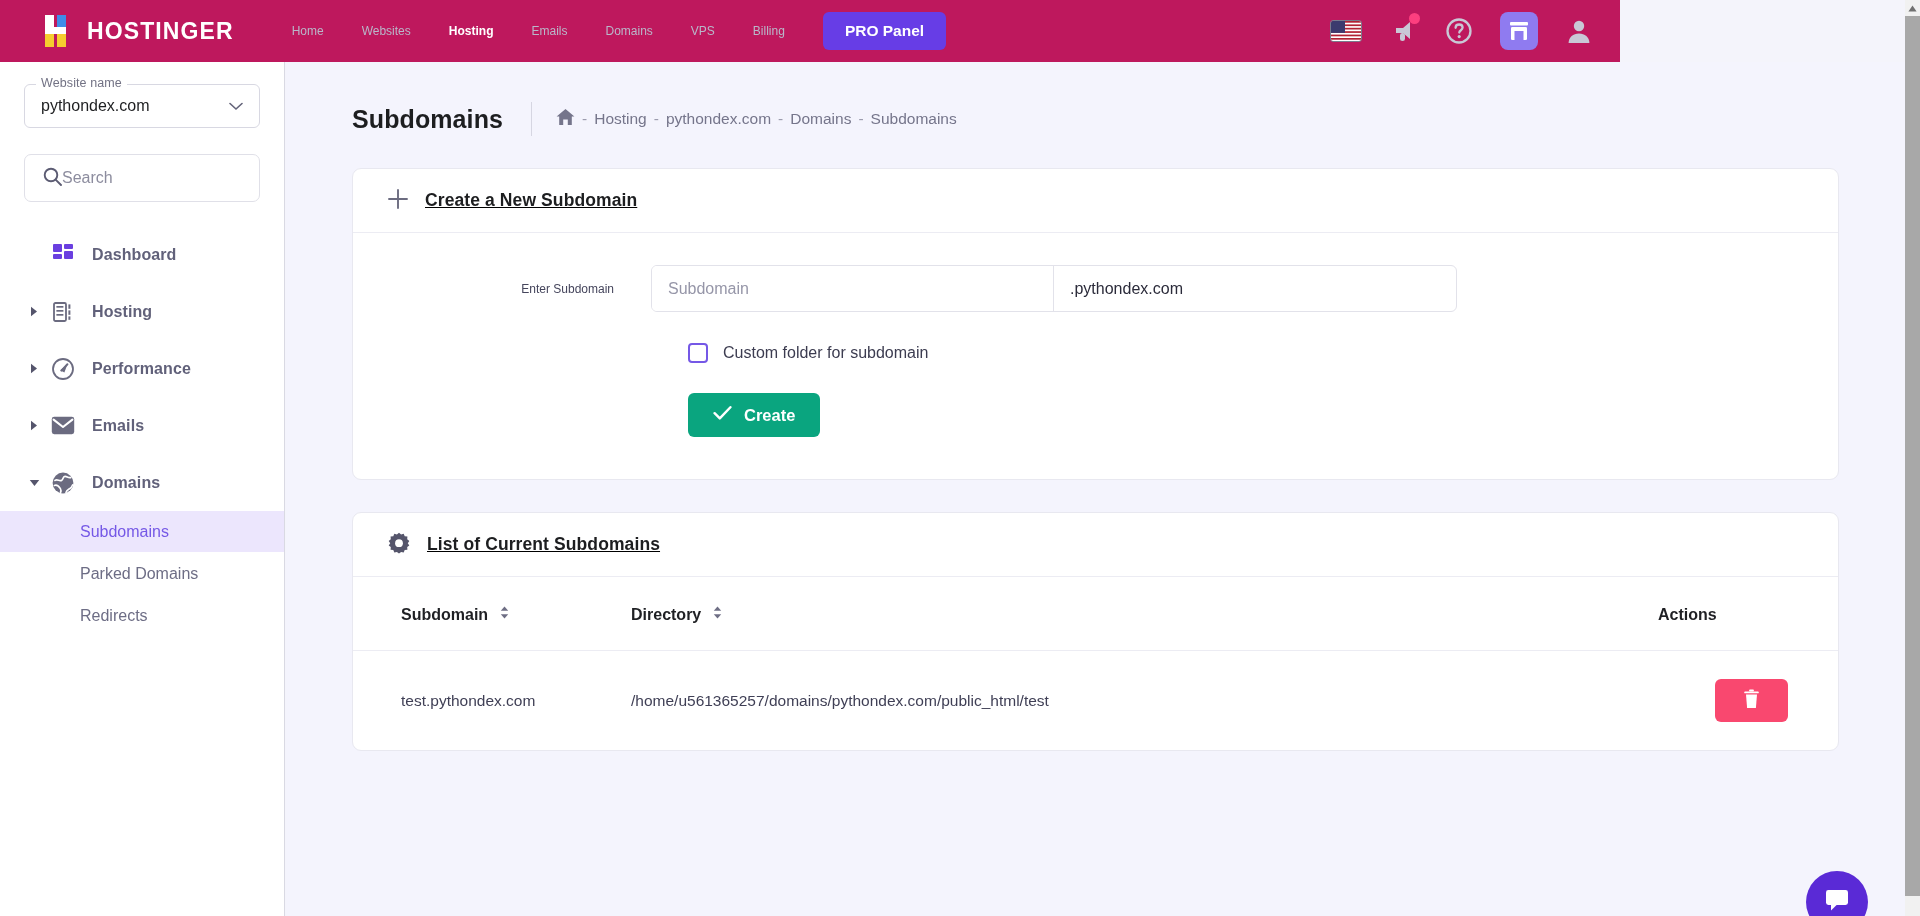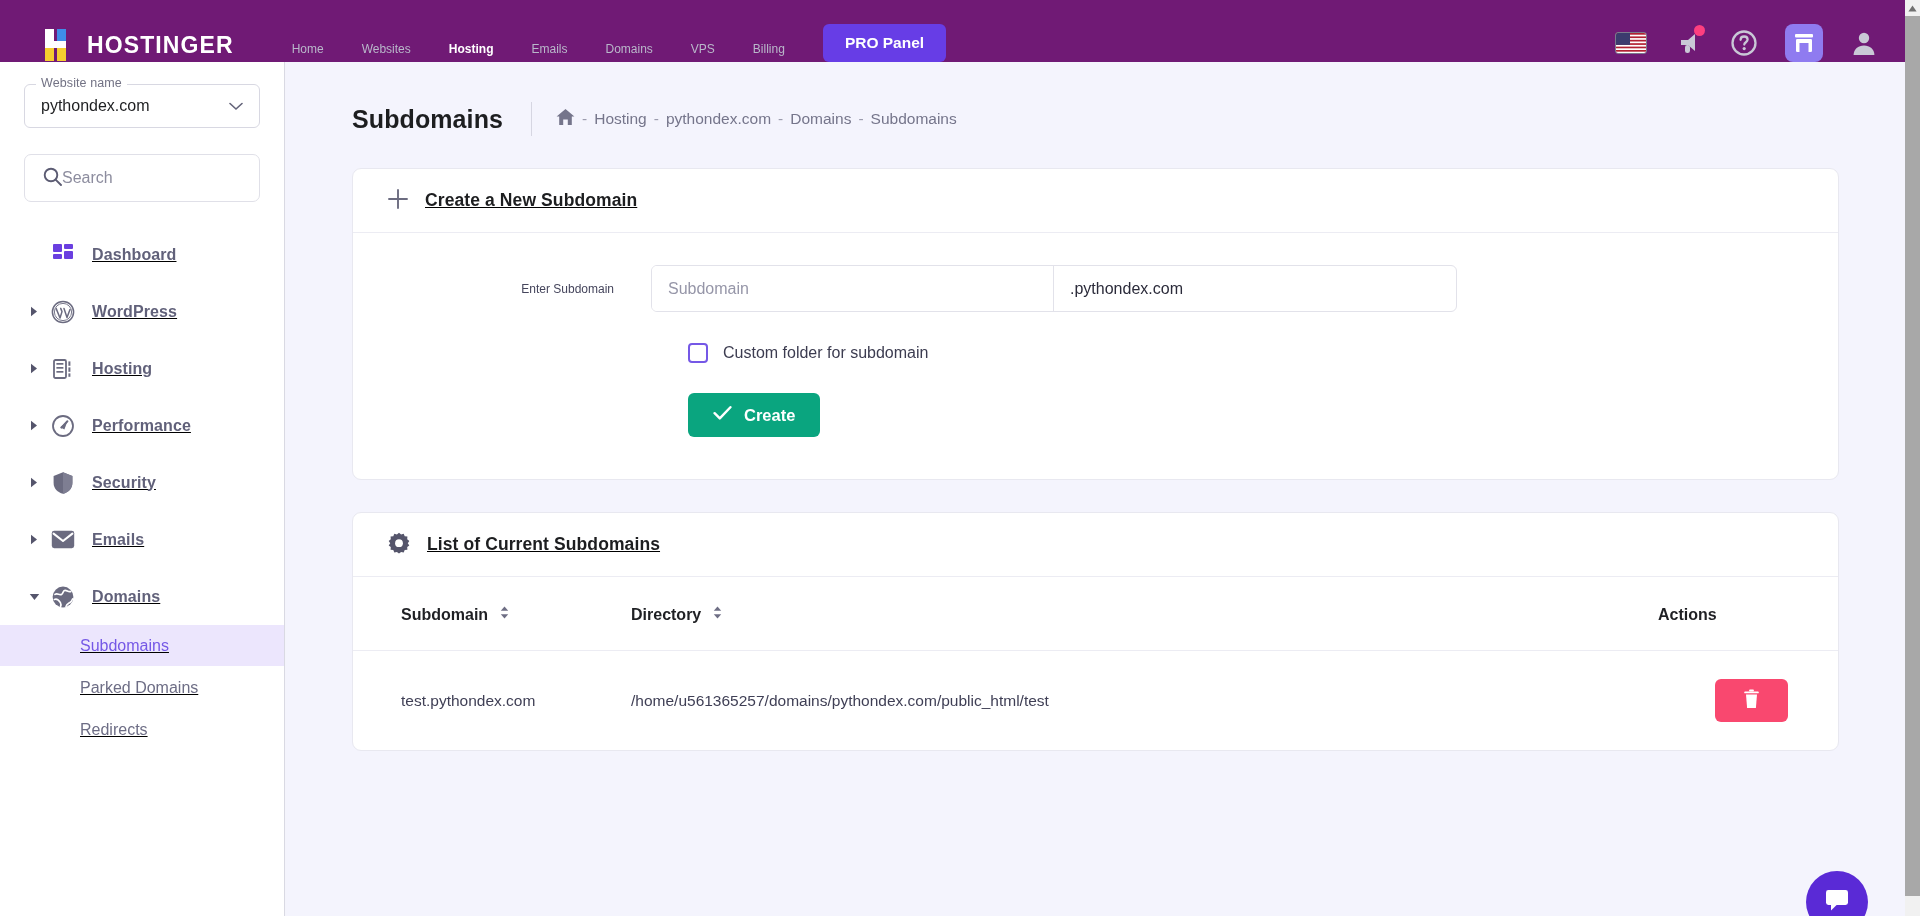--- a/index.html
+++ b/index.html
@@ -8,23 +8,23 @@
     width: 1920px; height: 916px;
     overflow: hidden;
     font-family: "Liberation Sans", sans-serif;
     background: #f4f4fb;
   }
   .app { position: relative; width: 1920px; height: 916px; }
 
   
   .topnav {
     position: absolute; top: 0; left: 0;
-    width: 1905px; height: 62px;
-    background: #701a75;
-    display: flex; align-items: flex-end;
+    width: 1620px; height: 62px;
+    background: #be185d;
+    display: flex; align-items: center;
     padding: 0 26px 0 44px;
     z-index: 40;
   }
   .brand { display: flex; align-items: center; gap: 13px; margin-right: 58px; }
   .brand-mark { width: 30px; height: 34px; position: relative; flex: 0 0 auto; }
   .brand-name {
     color: #ffffff; font-size: 23px; font-weight: bold;
     letter-spacing: 1.1px;
   }
   .nav-links { display: flex; align-items: center; gap: 38px; }
@@ -104,21 +104,21 @@
     height: 48px; border: 1px solid #e0e0e8; border-radius: 7px;
     display: flex; align-items: center; padding: 0 18px;
   }
   .search-box input {
     border: none; outline: none; font-size: 16px;
     color: #404053; background: transparent; width: 100%;
     font-family: "Liberation Sans", sans-serif;
   }
   .search-box input::placeholder { color: #8c8c9e; }
 
-  .menu { margin-top: 24px; text-decoration: underline; }
+  .menu { margin-top: 24px; }
   .menu-item {
     display: flex; align-items: center;
     height: 57px; padding-left: 26px; cursor: pointer;
     position: relative;
   }
   .menu-caret {
     width: 16px; flex: 0 0 16px;
     display: flex; align-items: center; justify-content: center;
     margin-right: 8px;
   }
@@ -363,35 +363,20 @@
           <svg width="21" height="21" viewBox="0 0 21 21">
             <rect x="0" y="0" width="9" height="8" rx="1" fill="#6a3fe0"></rect>
             <rect x="11" y="0" width="9" height="5" rx="1" fill="#6a3fe0"></rect>
             <rect x="0" y="10" width="9" height="5" rx="1" fill="#6a3fe0"></rect>
             <rect x="11" y="7" width="9" height="8" rx="1" fill="#6a3fe0"></rect>
           </svg>
         </span>
         <span class="menu-label">Dashboard</span>
       </div>
 
-      <div class="menu-item">
-        <span class="menu-caret">
-          <svg width="8" height="11" viewBox="0 0 8 11">
-              <path d="M1 0.8 L7 5.5 L1 10.2 Z" fill="#55556c"></path>
-            </svg>
-        </span>
-        <span class="menu-icon">
-          <svg width="24" height="24" viewBox="0 0 24 24">
-            <circle cx="12" cy="12" r="10.6" fill="none" stroke="#6b6b80" stroke-width="1.5"></circle>
-            <circle cx="12" cy="12" r="8.6" fill="none" stroke="#6b6b80" stroke-width="0.9"></circle>
-            <path d="M5.2 8.6 L9 18 L11 11.6 L9.7 8.4 M13 8.4 L16 17.6 L19 9.4" fill="none" stroke="#6b6b80" stroke-width="1.5" stroke-linecap="round" stroke-linejoin="round"></path>
-          </svg>
-        </span>
-        <span class="menu-label">WordPress</span>
-      </div>
 
       <div class="menu-item">
         <span class="menu-caret">
           <svg width="8" height="11" viewBox="0 0 8 11">
               <path d="M1 0.8 L7 5.5 L1 10.2 Z" fill="#55556c"></path>
             </svg>
         </span>
         <span class="menu-icon">
           <svg width="22" height="22" viewBox="0 0 22 22">
             <rect x="2" y="2" width="12" height="18" rx="1.4" fill="none" stroke="#6b6b80" stroke-width="1.8"></rect>
@@ -415,34 +400,20 @@
         <span class="menu-icon">
           <svg width="24" height="24" viewBox="0 0 24 24">
             <circle cx="12" cy="12" r="10" fill="none" stroke="#6b6b80" stroke-width="1.8"></circle>
             <path d="M16.4 7.2 L10.4 13.6" stroke="#6b6b80" stroke-width="2" stroke-linecap="round"></path>
             <path d="M16.4 7.2 L13.4 15.4 L9.2 13.2 Z" fill="#6b6b80"></path>
           </svg>
         </span>
         <span class="menu-label">Performance</span>
       </div>
 
-      <div class="menu-item">
-        <span class="menu-caret">
-          <svg width="8" height="11" viewBox="0 0 8 11">
-              <path d="M1 0.8 L7 5.5 L1 10.2 Z" fill="#55556c"></path>
-            </svg>
-        </span>
-        <span class="menu-icon">
-          <svg width="22" height="24" viewBox="0 0 22 24">
-            <path d="M11 1.2 L20.4 5 V12 C20.4 17.6 16.4 21.4 11 22.8 C5.6 21.4 1.6 17.6 1.6 12 V5 Z" fill="#6b6b80"></path>
-            <path d="M11 1.2 L20.4 5 V12 C20.4 17.6 16.4 21.4 11 22.8 Z" fill="#7e7e92"></path>
-          </svg>
-        </span>
-        <span class="menu-label">Security</span>
-      </div>
 
       <div class="menu-item">
         <span class="menu-caret">
           <svg width="8" height="11" viewBox="0 0 8 11">
               <path d="M1 0.8 L7 5.5 L1 10.2 Z" fill="#55556c"></path>
             </svg>
         </span>
         <span class="menu-icon">
           <svg width="24" height="19" viewBox="0 0 24 19">
             <rect x="0.8" y="0.8" width="22.4" height="17.4" rx="2.4" fill="#6b6b80"></rect>

